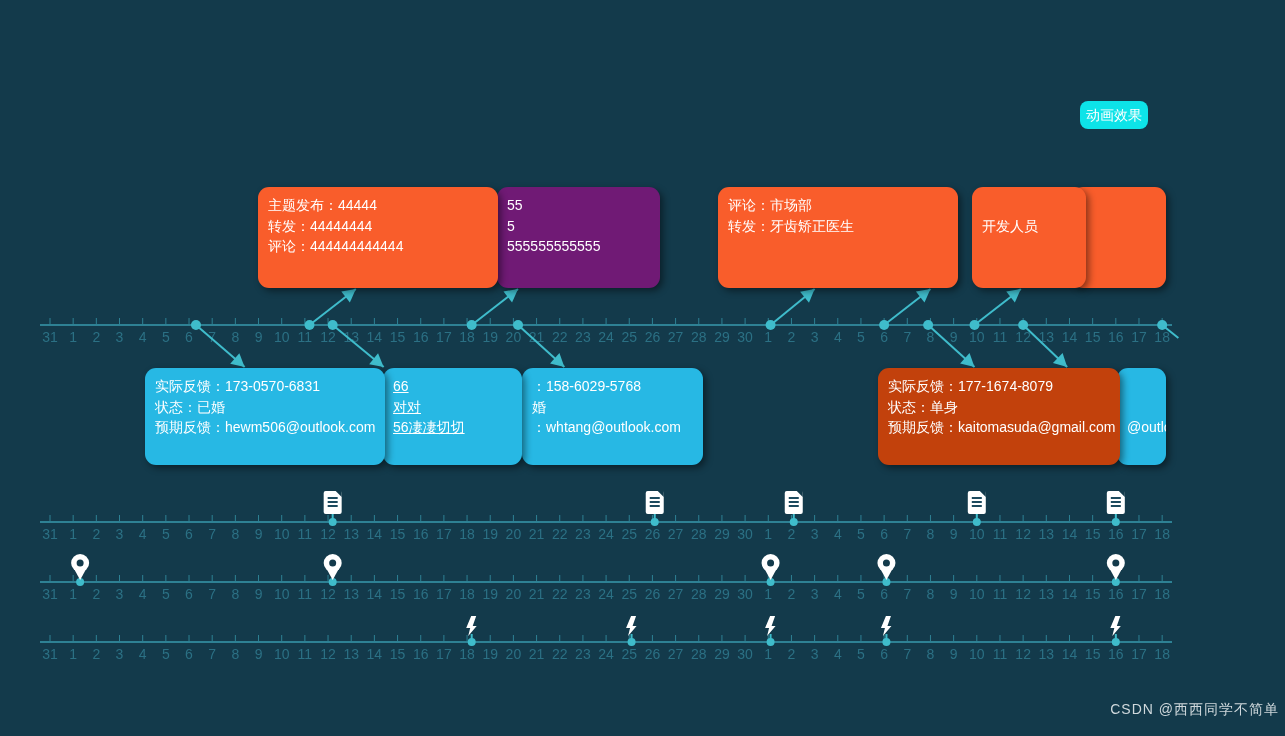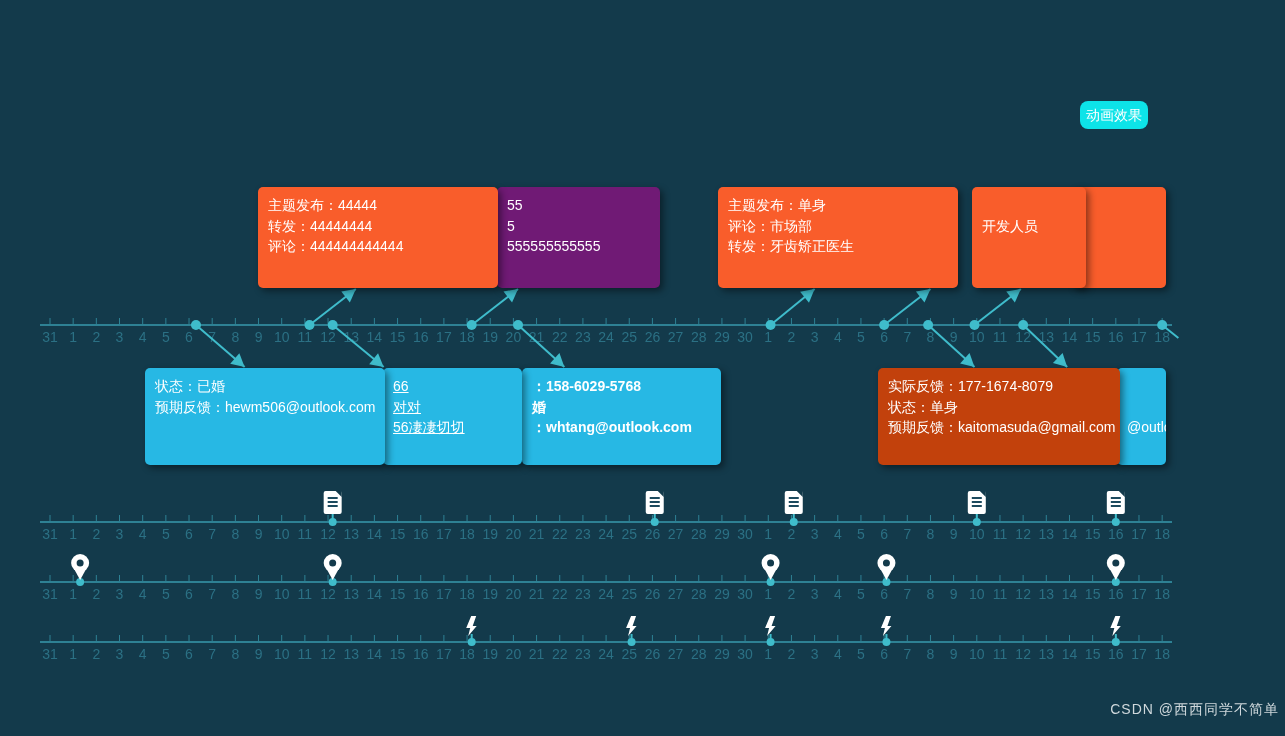--- a/index.html
+++ b/index.html
@@ -13,21 +13,21 @@
   svg#chart{position:absolute;left:0;top:0;}
   svg text{font-family:"Liberation Sans","DejaVu Sans",sans-serif;}
   .fx-btn{
     position:absolute;left:1080px;top:101px;width:68px;height:28px;
     border:none;border-radius:8px;cursor:pointer;
     font-size:14px;line-height:28px;text-align:center;padding:0;
     font-family:"Liberation Sans","DejaVu Sans",sans-serif;
   }
   .tip{
     position:absolute;box-sizing:border-box;
-    padding:8px 10px;border-radius:5px;overflow:hidden;
+    padding:8px 10px;border-radius:11px;overflow:hidden;
     color:#fff;font-size:14px;line-height:20.5px;white-space:nowrap;
     box-shadow:3px 3px 7px rgba(0,0,0,0.45);
   }
   .tip-top{top:187px;height:101px;}
   .tip-bottom{top:368px;height:97px;}
   .tip-line{min-height:20.5px;}
   .watermark{
     position:absolute;right:6px;top:701px;
     font-size:14px;letter-spacing:1px;
   }
@@ -541,44 +541,44 @@
         <div class="tip-line">主题发布：44444</div>
         <div class="tip-line">转发：44444444</div>
         <div class="tip-line">评论：444444444444</div>
       </div>
       <div class="tip tip-top" style="left: 497px; width: 163px; z-index: 5; background: #701a75;">
         <div class="tip-line">55</div>
         <div class="tip-line">5</div>
         <div class="tip-line">555555555555</div>
       </div>
       <div class="tip tip-top" style="left: 718px; width: 240px; z-index: 6; background: rgb(249, 93, 43);">
-        <div class="tip-line">主题发布：单身</div>
         <div class="tip-line">评论：市场部</div>
         <div class="tip-line">转发：牙齿矫正医生</div>
       </div>
       <div class="tip tip-top" style="left: 959px; width: 114px; z-index: 5; background: rgb(249, 93, 43); margin-left: 13px;">
         <div class="tip-line"></div>
         <div class="tip-line">开发人员</div>
         <div class="tip-line"></div>
       </div>
       <div class="tip tip-top" style="left: 1072px; width: 94px; z-index: 4; background: rgb(249, 93, 43);">
         <div class="tip-line"></div>
         <div class="tip-line"></div>
         <div class="tip-line"></div>
       </div>
       <div class="tip tip-bottom" style="left: 145px; width: 240px; z-index: 6; background: rgb(39, 184, 228);">
+        <div class="tip-line">实际反馈：173-0570-6831</div>
         <div class="tip-line">状态：已婚</div>
         <div class="tip-line">预期反馈：hewm506@outlook.com</div>
       </div>
       <div class="tip tip-bottom" style="left: 383px; width: 139px; z-index: 5; background: rgb(39, 184, 228); text-decoration: underline;">
         <div class="tip-line">66</div>
         <div class="tip-line">对对</div>
         <div class="tip-line">56凄凄切切</div>
       </div>
-      <div class="tip tip-bottom" style="left: 522px; width: 199px; z-index: 4; background: rgb(39, 184, 228); font-weight: bold;">
+      <div class="tip tip-bottom" style="left: 522px; width: 181px; z-index: 4; background: rgb(39, 184, 228);">
         <div class="tip-line">：158-6029-5768</div>
         <div class="tip-line">婚</div>
         <div class="tip-line">：whtang@outlook.com</div>
       </div>
       <div class="tip tip-bottom" style="left: 878px; width: 242px; z-index: 6; background: #c2410c;">
         <div class="tip-line">实际反馈：177-1674-8079</div>
         <div class="tip-line">状态：单身</div>
         <div class="tip-line">预期反馈：kaitomasuda@gmail.com</div>
       </div>
       <div class="tip tip-bottom" style="left: 1117px; width: 49px; z-index: 5; background: rgb(39, 184, 228);">

